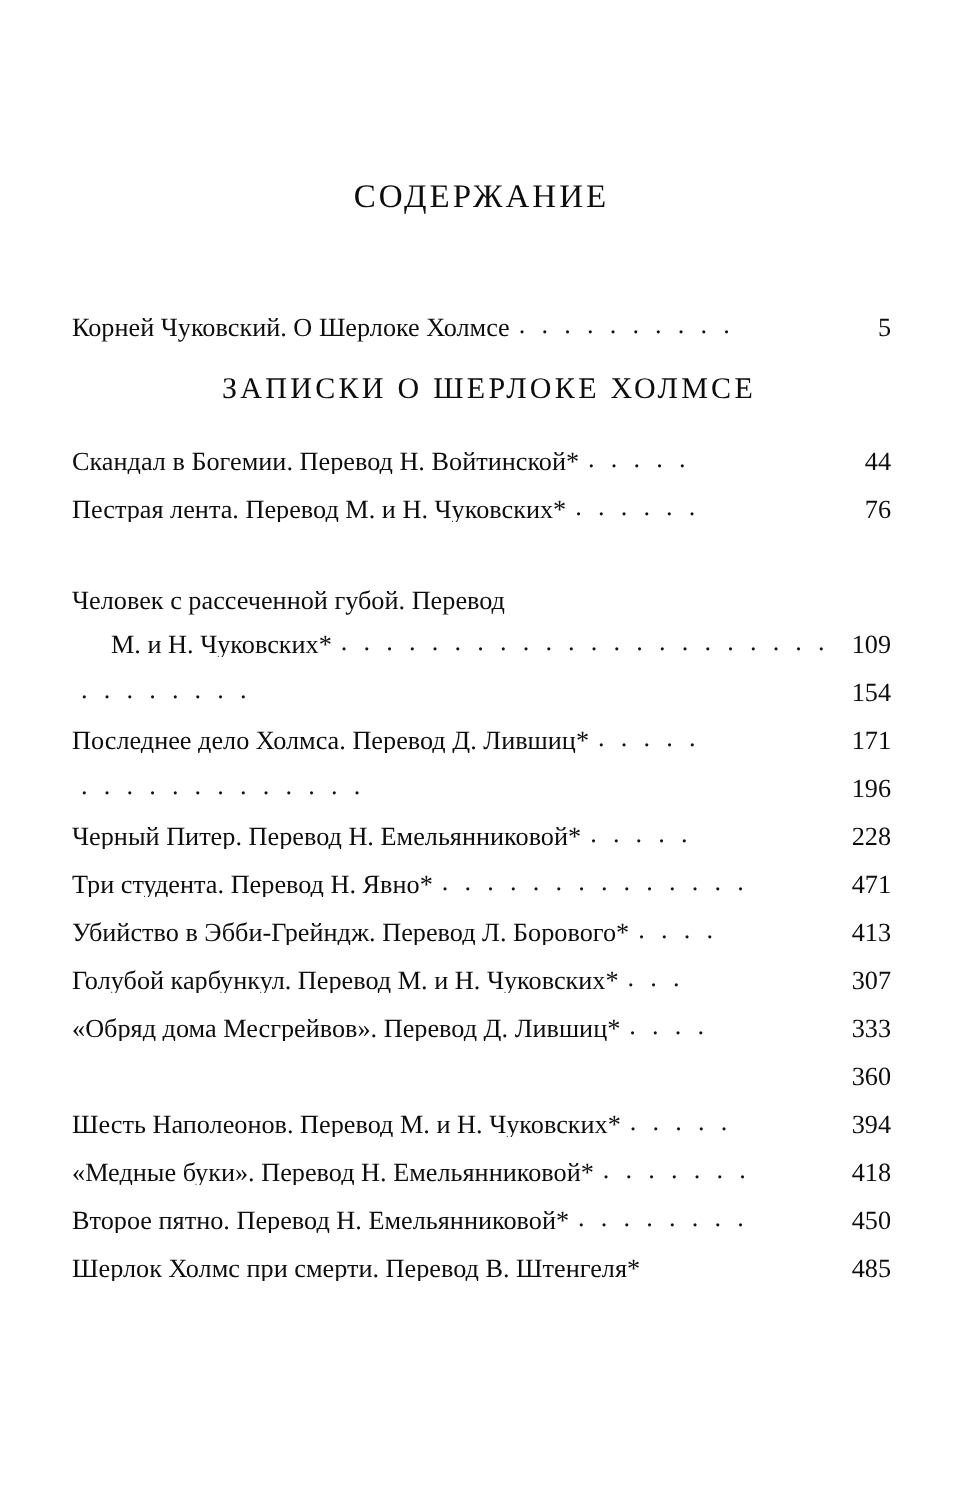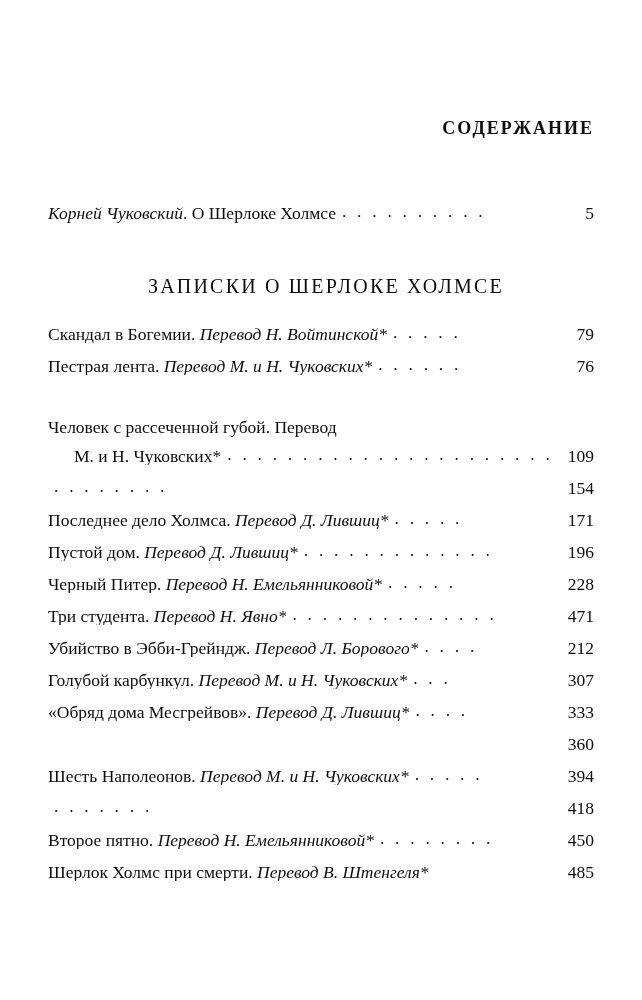--- a/index.html
+++ b/index.html
@@ -15,55 +15,54 @@
     overflow: hidden;
   }
   .page {
     position: relative;
     width: 642px;
     height: 1000px;
     box-sizing: border-box;
     padding: 0 48px;
   }
   .toc-title {
-    text-align: right;
-    font-size: 18px;
-    font-weight: bold;
+    text-align: center;
+    font-size: 22px;
+    font-weight: normal;
     letter-spacing: 2px;
     margin-top: 118px;
     margin-bottom: 0;
   }
   .intro-block {
     margin-top: 66px;
   }
   .section-heading {
     text-align: center;
     font-size: 20px;
     letter-spacing: 2.2px;
-    margin-top: 52px;
+    margin-top: 20px;
     margin-bottom: 28px;
     padding-left: 10px;
   }
   .entry {
     display: flex;
     align-items: baseline;
     font-size: 17.5px;
     line-height: 1.0;
     margin-bottom: 14.5px;
     white-space: nowrap;
   }
   .entry.intro {
     margin-bottom: 0;
   }
   .entry .label {
     flex: 0 0 auto;
     overflow: hidden;
   }
   .entry .label .ital {
-    font-style: italic;
   }
   .entry .dots {
     flex: 1 1 auto;
     overflow: hidden;
     margin: 0 6px;
     position: relative;
     top: -2px;
     font-size: 17.5px;
     letter-spacing: 3.2px;
     color: #111;
@@ -105,21 +104,21 @@
       <span class="page-num">5</span>
     </div>
   </div>
 
   <div class="section-heading">ЗАПИСКИ О ШЕРЛОКЕ ХОЛМСЕ</div>
 
 
   <div class="entry">
     <span class="label"><span>Скандал в Богемии. </span><span class="ital">Перевод Н. Войтинской*</span></span>
     <span class="dots">. . . . .</span>
-    <span class="page-num">79</span>
+    <span class="page-num">44</span>
   </div>
 
   <div class="entry">
     <span class="label"><span>Пестрая лента. </span><span class="ital">Перевод М. и Н. Чуковских*</span></span>
     <span class="dots">. . . . . .</span>
     <span class="page-num">76</span>
   </div>
 
   <div class="entry wrap">
     <span class="line1"><span>Человек с рассеченной губой. </span><span class="ital">Перевод</span></span>
@@ -135,41 +134,40 @@
     <span class="page-num">154</span>
   </div>
 
   <div class="entry">
     <span class="label"><span>Последнее дело Холмса. </span><span class="ital">Перевод Д. Лившиц*</span></span>
     <span class="dots">. . . . .</span>
     <span class="page-num">171</span>
   </div>
 
   <div class="entry">
-    <span class="label"><span>Пустой дом. </span><span class="ital">Перевод Д. Лившиц*</span></span>
     <span class="dots">. . . . . . . . . . . . .</span>
     <span class="page-num">196</span>
   </div>
 
   <div class="entry">
     <span class="label"><span>Черный Питер. </span><span class="ital">Перевод Н. Емельянниковой*</span></span>
     <span class="dots">. . . . .</span>
     <span class="page-num">228</span>
   </div>
 
   <div class="entry">
     <span class="label"><span>Три студента. </span><span class="ital">Перевод Н. Явно*</span></span>
     <span class="dots">. . . . . . . . . . . . . .</span>
     <span class="page-num">471</span>
   </div>
 
   <div class="entry">
     <span class="label"><span>Убийство в Эбби-Грейндж. </span><span class="ital">Перевод Л. Борового*</span></span>
     <span class="dots">. . . .</span>
-    <span class="page-num">212</span>
+    <span class="page-num">413</span>
   </div>
 
   <div class="entry">
     <span class="label"><span>Голубой карбункул. </span><span class="ital">Перевод М. и Н. Чуковских*</span></span>
     <span class="dots">. . .</span>
     <span class="page-num">307</span>
   </div>
 
   <div class="entry">
     <span class="label"><span>«Обряд дома Месгрейвов». </span><span class="ital">Перевод Д. Лившиц*</span></span>
@@ -182,20 +180,21 @@
     <span class="page-num">360</span>
   </div>
 
   <div class="entry">
     <span class="label"><span>Шесть Наполеонов. </span><span class="ital">Перевод М. и Н. Чуковских*</span></span>
     <span class="dots">. . . . .</span>
     <span class="page-num">394</span>
   </div>
 
   <div class="entry">
+    <span class="label"><span>«Медные буки». </span><span class="ital">Перевод Н. Емельянниковой*</span></span>
     <span class="dots">. . . . . . .</span>
     <span class="page-num">418</span>
   </div>
 
   <div class="entry">
     <span class="label"><span>Второе пятно. </span><span class="ital">Перевод Н. Емельянниковой*</span></span>
     <span class="dots">. . . . . . . .</span>
     <span class="page-num">450</span>
   </div>
 

